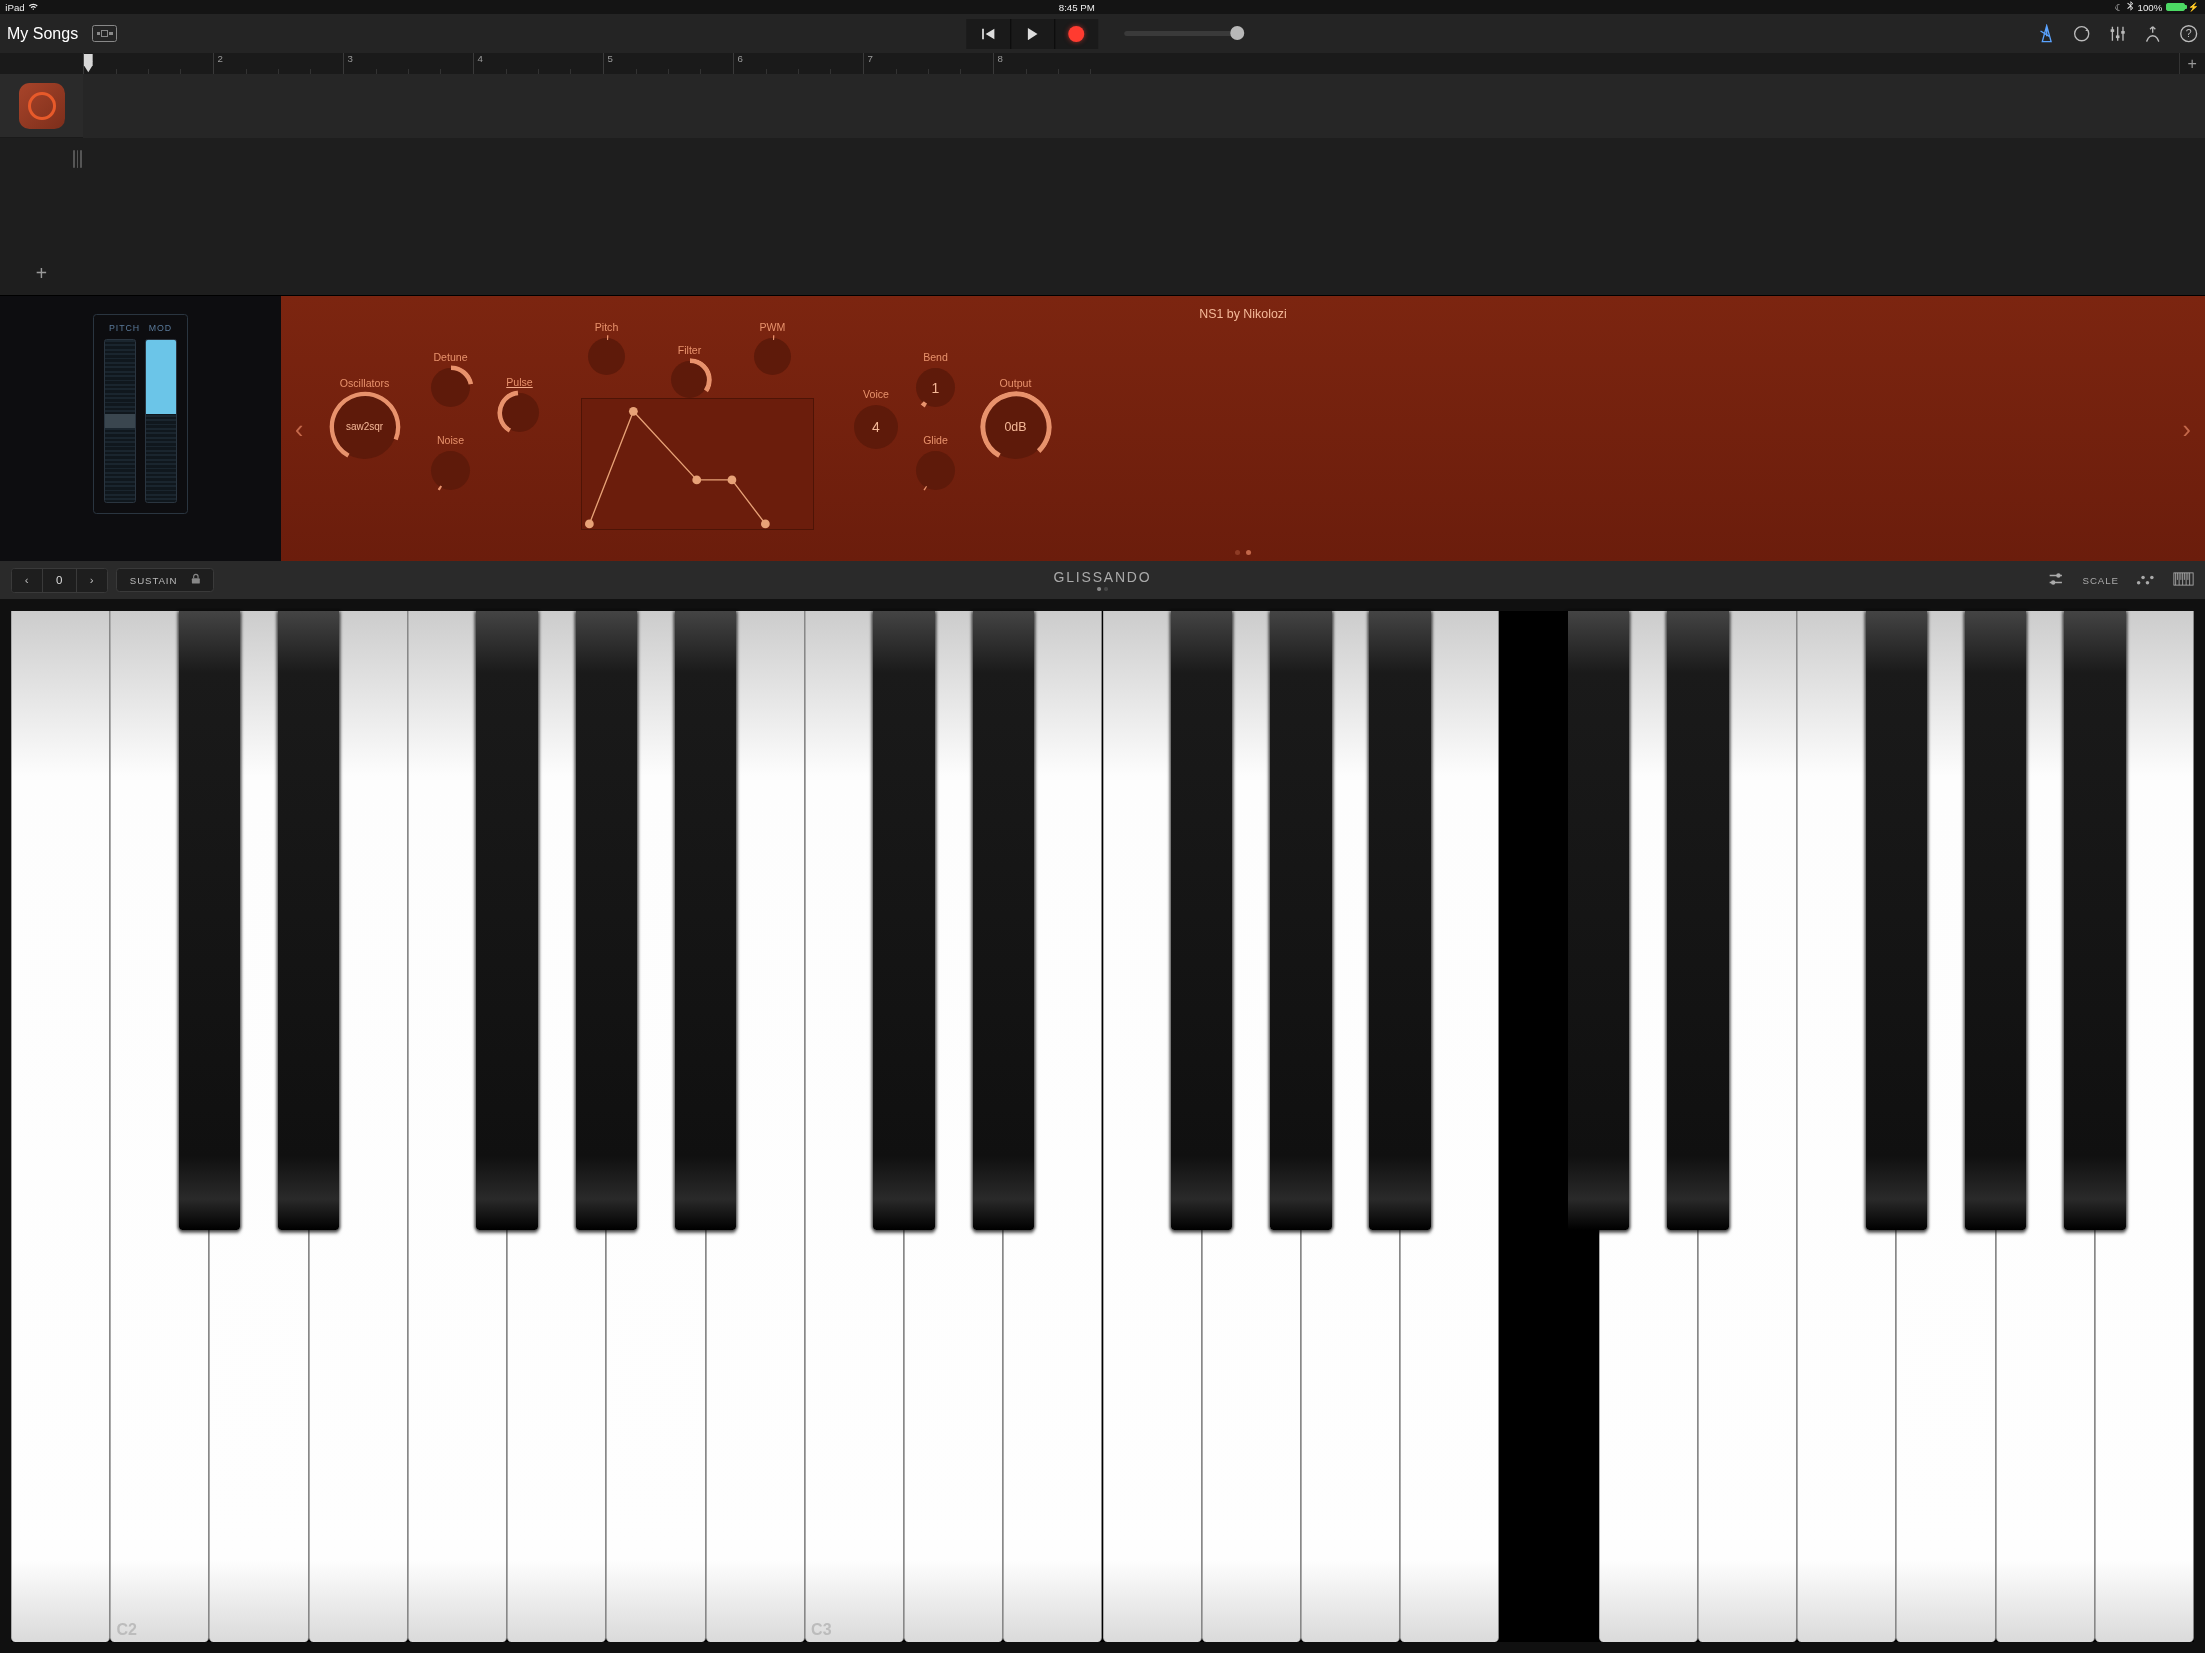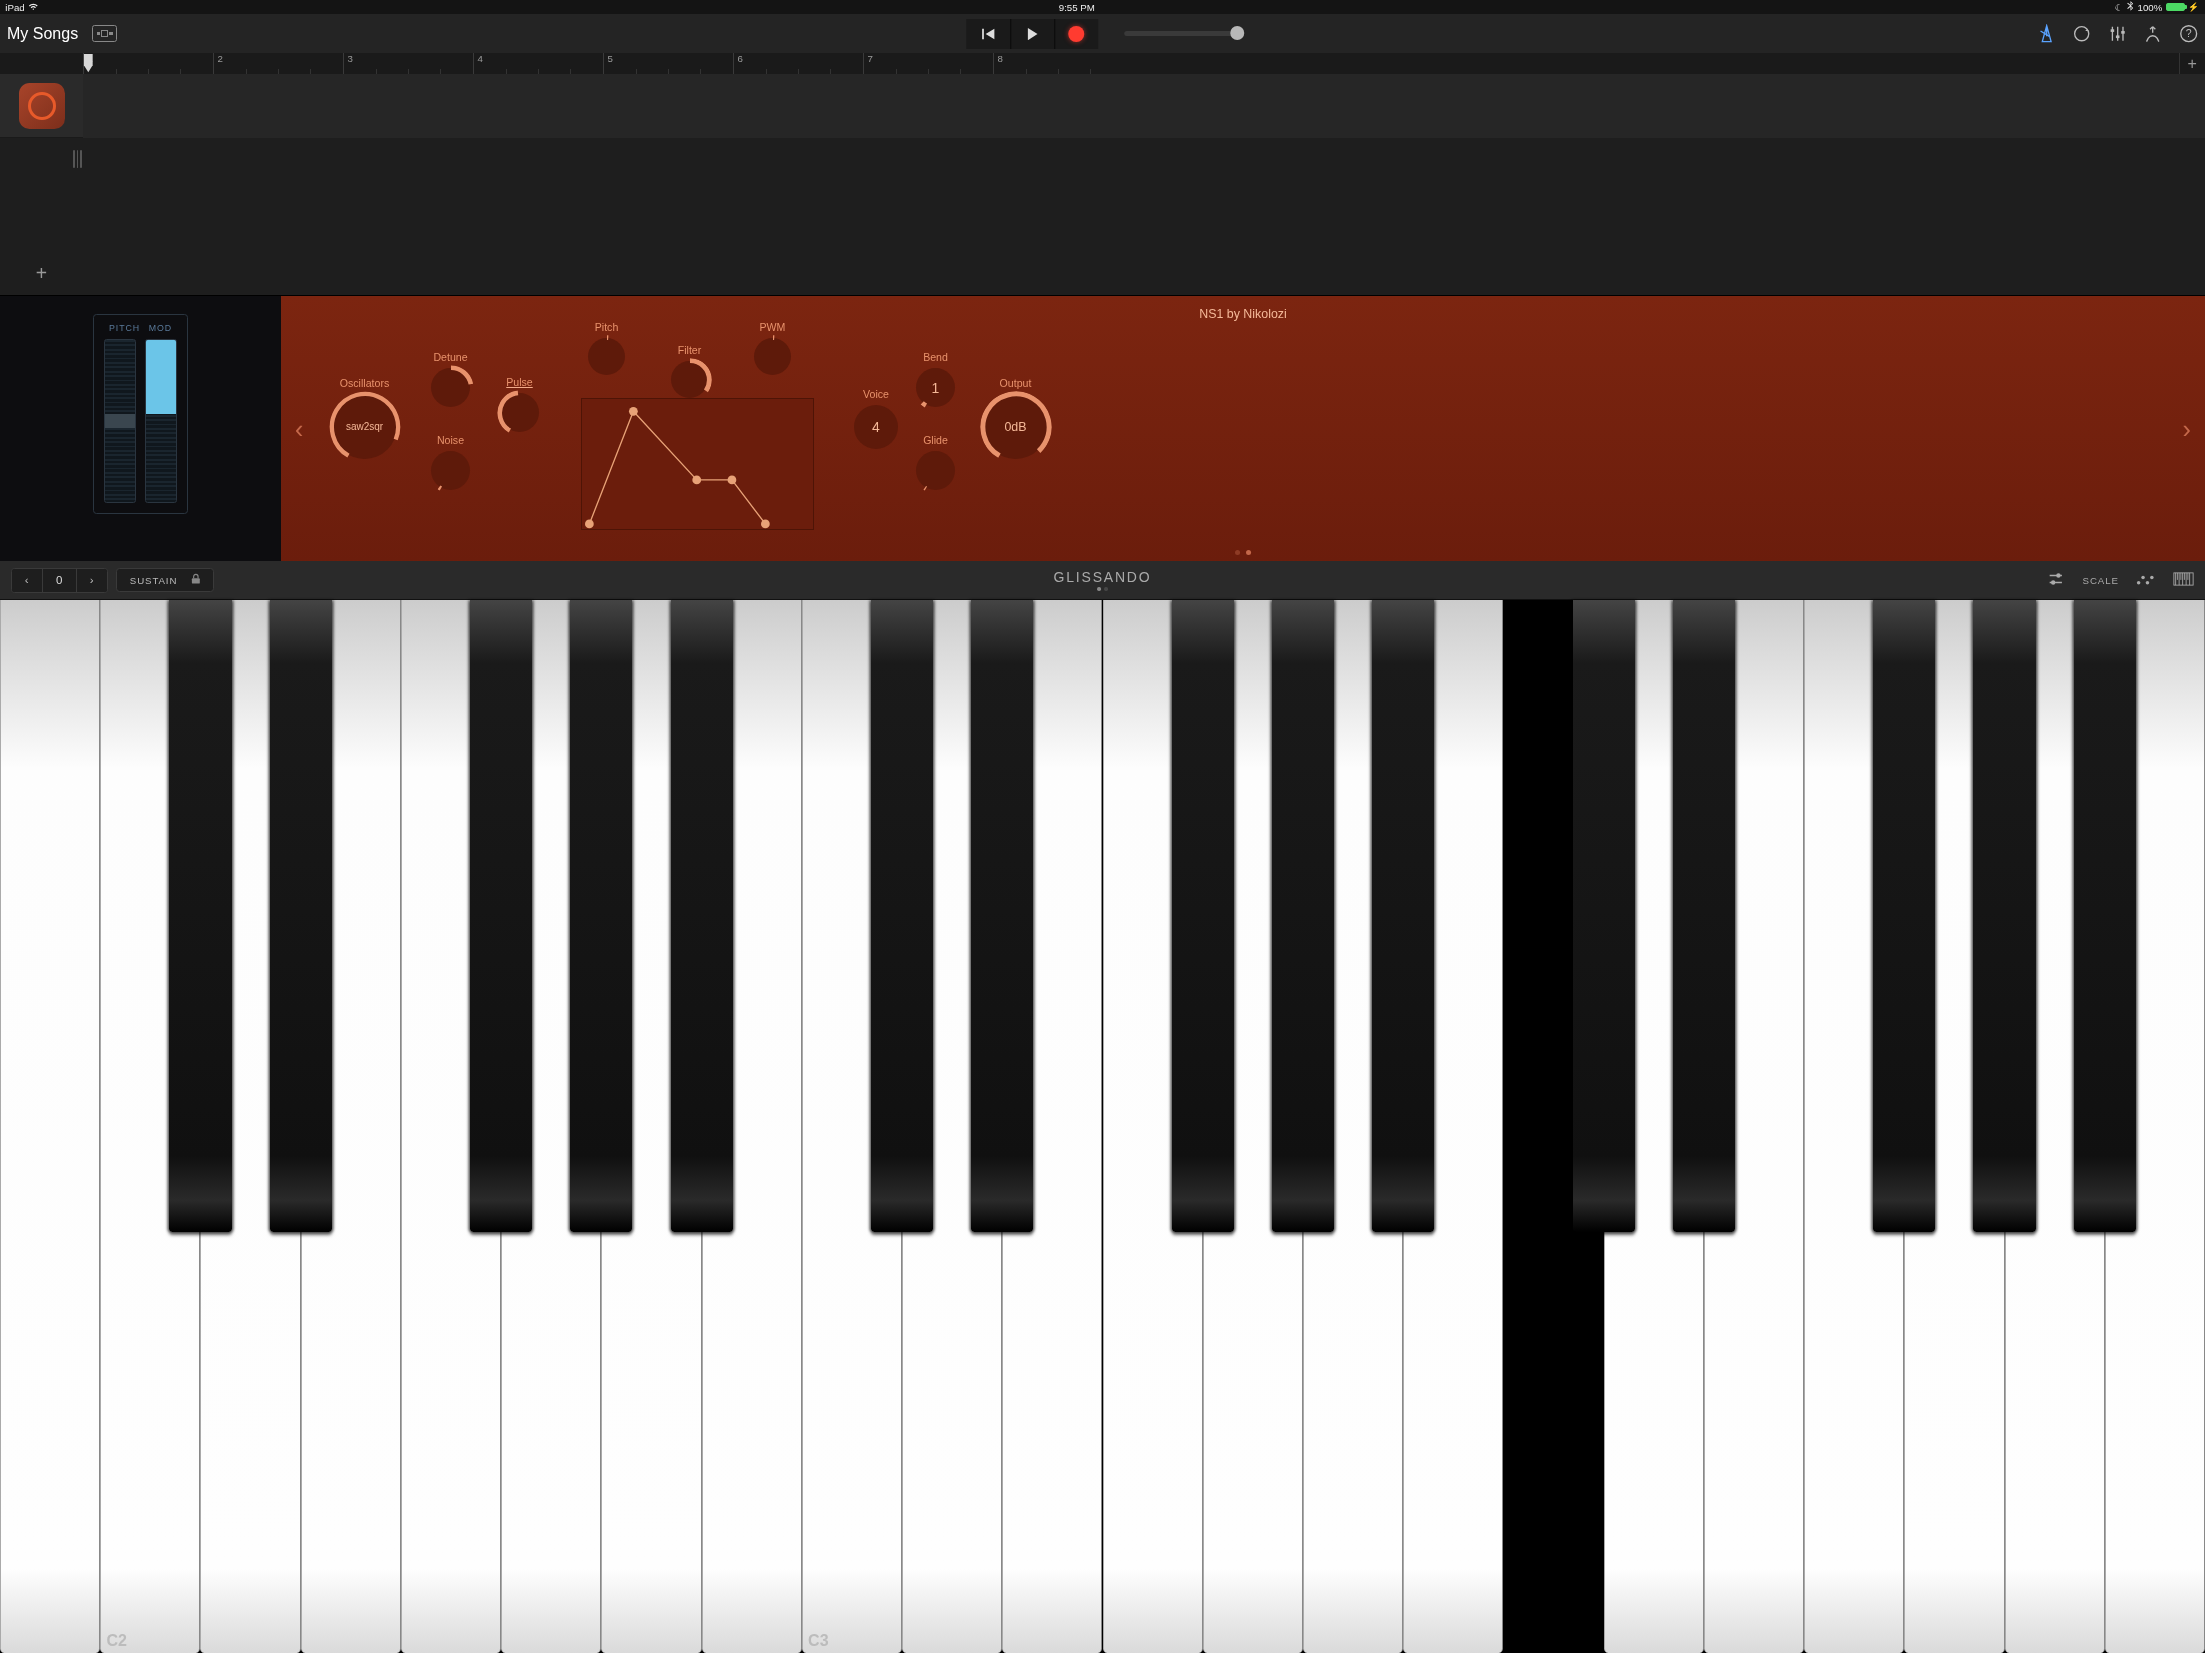--- a/index.html
+++ b/index.html
@@ -74,39 +74,39 @@
 .oct-group button { width:30px; height:23px; background:#1e1e1e; border:none; color:#bbb; font-size:11.5px;}
 .oct-group span { width:35px; display:flex; align-items:center; justify-content:center; color:#ddd; font-size:11.5px; border-left:0.9px solid #3a3a3a; border-right:0.9px solid #3a3a3a;}
 .sustain-btn { background:#1e1e1e; border:0.9px solid #3a3a3a; border-radius:3.5px; padding:4.4px 12.4px; color:#bbb; font-size:9.7px; letter-spacing:0.9px; display:flex; align-items:center; gap:14px;}
 .center-mode { position:absolute; left:50%; transform:translateX(-50%); text-align:center; font-size:14px; letter-spacing:1.8px; color:#aaa;}
 .center-mode .pager { margin-top:1.8px; display:flex; gap:3.5px; justify-content:center;}
 .center-mode .pager span { width:3.5px; height:3.5px; background:#888; border-radius:50%;}
 .center-mode .pager span.dim{ opacity:.3;}
 .kright { margin-left:auto; display:flex; align-items:center; gap:17.6px; color:#aaa; font-size:9.7px; letter-spacing:0.9px;}
 
 
-.piano { position:absolute; top:600px; left:0; right:0; bottom:0; background:#101010; padding:0; }
+.piano { position:absolute; top:600px; left:0; right:0; bottom:0; background:#101010; padding:11px; }
 .keys { position:relative; width:100%; height:100%; background:#000; }
 .wkey { position:absolute; top:0; bottom:0; background:linear-gradient(180deg,#ccc 0,#fdfdfd 16%,#fefefe 92%,#dadada 100%); border-radius:0 0 4.4px 4.4px; border-right:0.9px solid #888; border-left:0.9px solid #aaa;}
 .wkey .klabel { position:absolute; left:5.3px; bottom:3.5px; color:#bcbcbc; font-size:16px; font-weight:600;}
 .bkey { position:absolute; top:0; height:60%; background:linear-gradient(180deg,#444 0,#1a1a1a 10%,#101010 88%,#2a2a2a 95%,#000 100%); border-radius:0 0 3.5px 3.5px; box-shadow: 1.8px 0 2.6px rgba(0,0,0,.4), -1.8px 0 2.6px rgba(0,0,0,.4), 0 2.6px 3.5px rgba(0,0,0,.6);}
 </style>
 </head>
 <body>
 
 <div class="status">
   <div style="display:flex;align-items:center;gap:3.5px;">
     <span>iPad</span>
     <span>
       <svg width="10.6" height="8.8" viewBox="0 0 12 10">
           <path d="M6 9 L7 8 A1.4 1.4 0 0 0 5 8 Z M3 6 A4.2 4.2 0 0 1 9 6 L8 7 A2.8 2.8 0 0 0 4 7 Z M1 4 A7 7 0 0 1 11 4 L10 5 A5.6 5.6 0 0 0 2 5 Z" fill="#eee"></path>
         </svg>
     </span>
   </div>
-  <div>9:55 PM</div>
+  <div>8:45 PM</div>
   <div class="right">
     <span>☾</span>
     <span>
       <svg width="7" height="10.6" viewBox="0 0 8 12">
           <path d="M4 0 L7 3 L4.5 5.5 L7 8 L4 11 L4 6.5 L1 9 L0.3 8.3 L3.5 5.5 L0.3 2.7 L1 2 L4 4.5 Z M4.7 2 L4.7 4.2 L5.8 3.1 Z M4.7 6.8 L4.7 9 L5.8 7.9 Z" fill="#eee"></path>
         </svg>
     </span>
     <span>100%</span>
     <span class="battery"></span>
     <span style="font-size:8.8px;">⚡</span>

